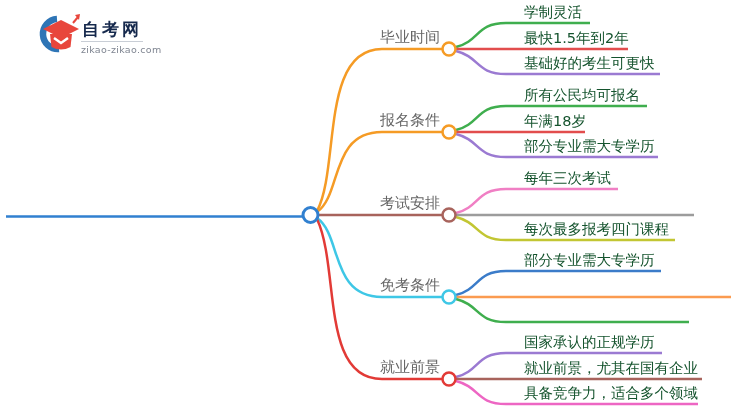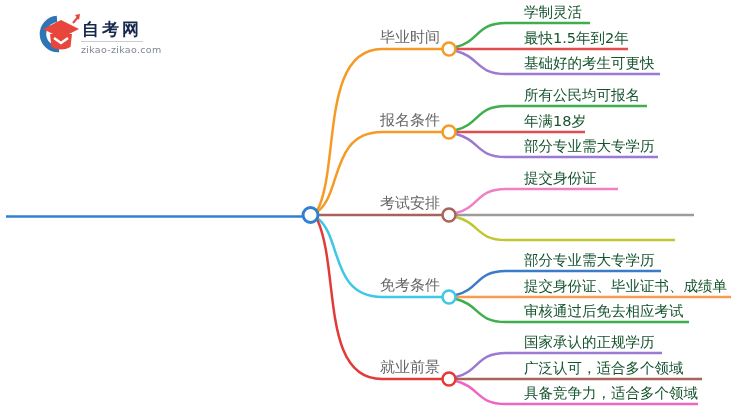--- a/index.html
+++ b/index.html
@@ -79,23 +79,22 @@
   <div class="blabel" style="top:358px">就业前景</div>
 
   <div class="slabel" style="top:3px">学制灵活</div>
   <div class="slabel" style="top:29px">最快1.5年到2年</div>
   <div class="slabel" style="top:54px">基础好的考生可更快</div>
 
   <div class="slabel" style="top:86px">所有公民均可报名</div>
   <div class="slabel" style="top:112px">年满18岁</div>
   <div class="slabel" style="top:137px">部分专业需大专学历</div>
 
-  <div class="slabel" style="top:169px">提交身份证</div>
+  <div class="slabel" style="top:169px">每年三次考试</div>
+  <div class="slabel" style="top:220px">每次最多报考四门课程</div>
 
   <div class="slabel" style="top:251px">部分专业需大专学历</div>
-  <div class="slabel" style="top:277px">提交身份证、毕业证书、成绩单</div>
-  <div class="slabel" style="top:302px">审核通过后免去相应考试</div>
 
   <div class="slabel" style="top:333px">国家承认的正规学历</div>
-  <div class="slabel" style="top:359px">广泛认可，适合多个领域</div>
+  <div class="slabel" style="top:359px">就业前景，尤其在国有企业</div>
   <div class="slabel" style="top:384px">具备竞争力，适合多个领域</div>
 
 </div>
 
 </body></html>

